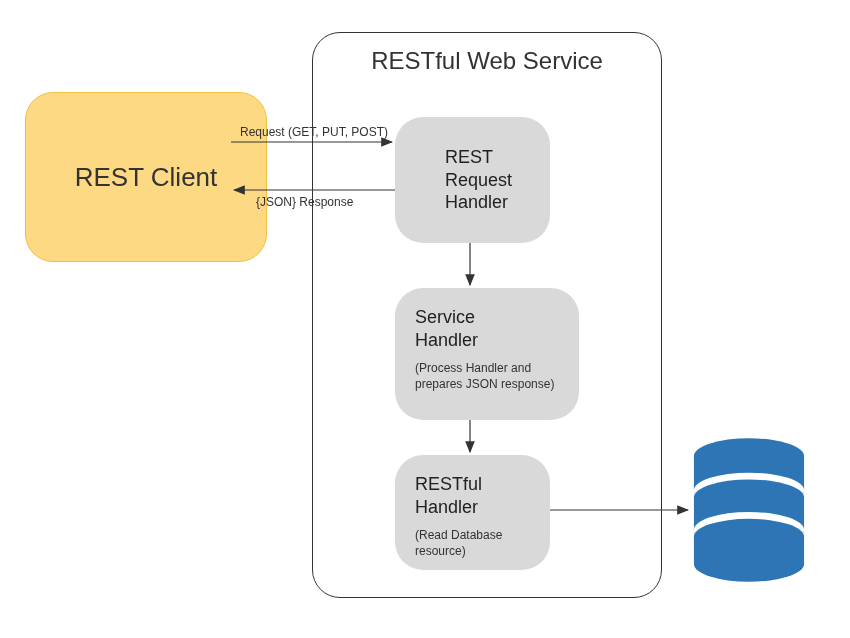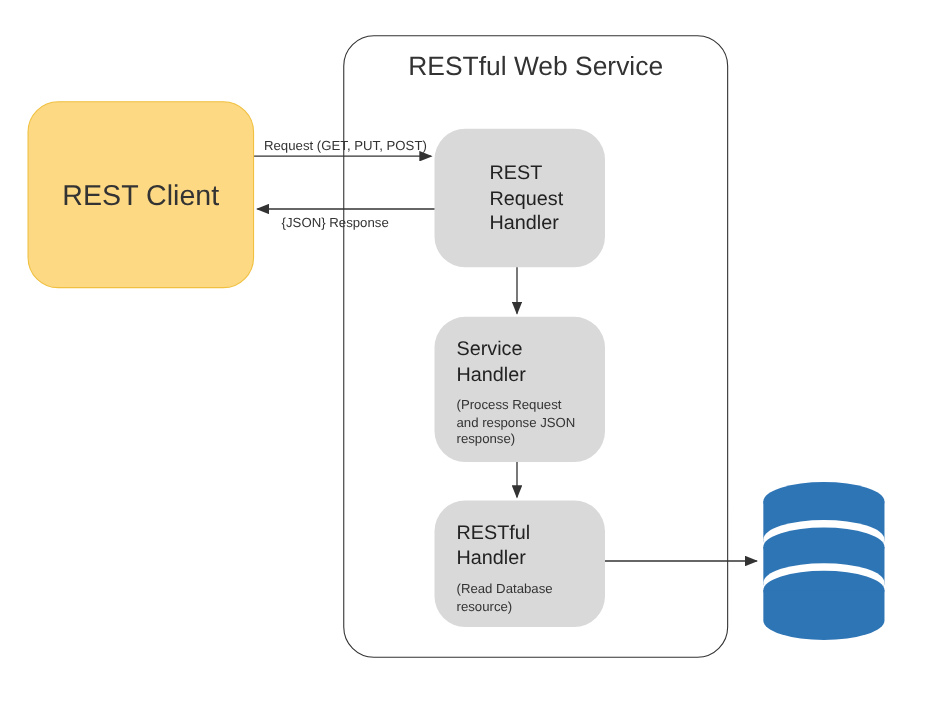--- a/index.html
+++ b/index.html
@@ -8,21 +8,21 @@
       height: 638px;
       background: #ffffff;
       font-family: Arial, Helvetica, sans-serif;
       position: relative;
       overflow: hidden;
     }
     .rest-client {
       position: absolute;
       left: 25px;
       top: 92px;
-      width: 206px;
+      width: 242px;
       height: 170px;
       background: #fdd984;
       border: 1px solid #f0c040;
       border-radius: 28px;
       display: flex;
       align-items: center;
       justify-content: center;
     }
     .rest-client span {
       font-size: 26px;
@@ -72,21 +72,21 @@
       height: 126px;
       display: flex;
       align-items: center;
       justify-content: center;
       padding-left: 32px;
     }
     .box-request .box-title { }
     .box-service {
       left: 395px;
       top: 288px;
-      width: 155px;
+      width: 184px;
       height: 132px;
     }
     .box-database {
       left: 395px;
       top: 455px;
       width: 155px;
       height: 115px;
     }
     .edge-label {
       position: absolute;
@@ -127,21 +127,21 @@
     <span>Request</span><br>
     <span>Handler</span>
   </div>
 </div>
 
 <div class="box box-service">
   <div class="box-title">
     <span>Service</span><br>
     <span>Handler</span>
   </div>
-  <div class="box-sub">(Process Request and response JSON response)</div>
+  <div class="box-sub">(Process Handler and prepares JSON response)</div>
 </div>
 
 <div class="box box-database">
   <div class="box-title">
     <span>RESTful</span><br>
     <span>Handler</span>
   </div>
   <div class="box-sub">(Read Database resource)</div>
 </div>
 

